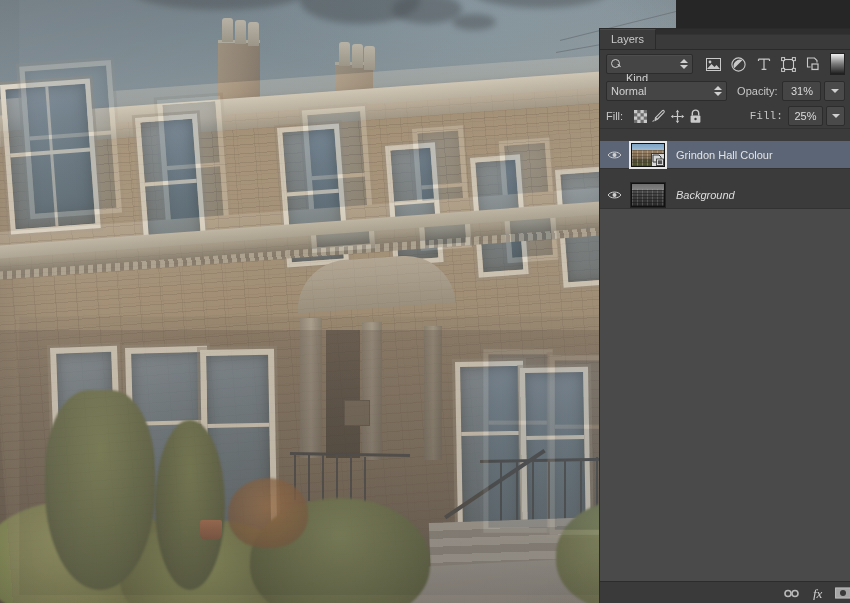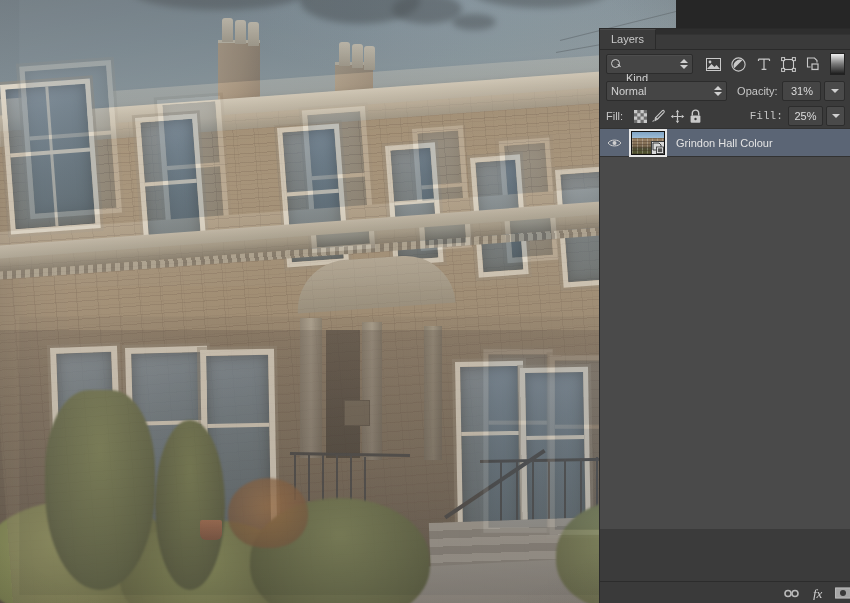--- a/index.html
+++ b/index.html
@@ -188,21 +188,21 @@
 
   
   .lockrow{display:flex;align-items:center;height:24px;padding:0 6px;}
   .lock-label{font-size:11px;color:#c6c6c6;margin-right:8px;}
   .lockicon{width:22px;height:18px;display:flex;align-items:center;justify-content:center;}
 
   
   .layer-list{border-top:1px solid #323232;}
   .layer{
     display:flex;align-items:center;height:27px;
-    border-bottom:1px solid #323232;background:#3b3b3b;
+    border-bottom:1px solid #323232;background:#3b3b3b;margin-top:12px;
   }
   .layer.selected{background:#5b6575;}
   .eye-cell{width:28px;display:flex;align-items:center;justify-content:center;}
   .eye{width:15px;height:10px;position:relative;}
   .thumb-cell{width:40px;display:flex;align-items:center;justify-content:center;}
   .thumb{
     width:32px;height:22px;border:1px solid #111;position:relative;overflow:hidden;
     box-shadow:0 0 0 1px rgba(0,0,0,.4);
   }
   .thumb.selected-thumb{outline:2px solid #e8e8e8;outline-offset:0px;}
@@ -546,20 +546,34 @@
                 <path d="M1 1 H7 L9 3 V8 H1 Z" fill="none" stroke="#3a3a3a" stroke-width="1"></path>
                 <rect x="4.5" y="5" width="7" height="6.5" fill="#f0f0f0" stroke="#3a3a3a" stroke-width="0.9"></rect>
                 <rect x="5.8" y="6.3" width="4.4" height="3.9" fill="#555"></rect>
               </svg>
             </div>
           </div>
         </div>
         <div class="layer-name">Grindon Hall Colour</div>
       </div>
 
+      <div class="layer">
+        <div class="eye-cell">
+          <svg class="eye" width="16" height="11" viewBox="0 0 16 11">
+            <path d="M1 5.5 C3.5 1.2 12.5 1.2 15 5.5 C12.5 9.8 3.5 9.8 1 5.5 Z" fill="none" stroke="#cfcfcf" stroke-width="1.1"></path>
+            <circle cx="8" cy="5.5" r="2.2" fill="#cfcfcf"></circle>
+          </svg>
+        </div>
+        <div class="thumb-cell">
+          <div class="thumb">
+            <div class="t-bg"></div>
+          </div>
+        </div>
+        <div class="layer-name italic">Background</div>
+      </div>
 
       <div class="list-empty"></div>
     </div>
   </div>
 
   <div class="panel-bottom">
     <div class="botbtn">
       <svg width="15" height="9" viewBox="0 0 15 9">
         <circle cx="4" cy="4.5" r="3" fill="none" stroke="#d0d0d0" stroke-width="1.6"></circle>
         <circle cx="11" cy="4.5" r="3" fill="none" stroke="#d0d0d0" stroke-width="1.6"></circle>

